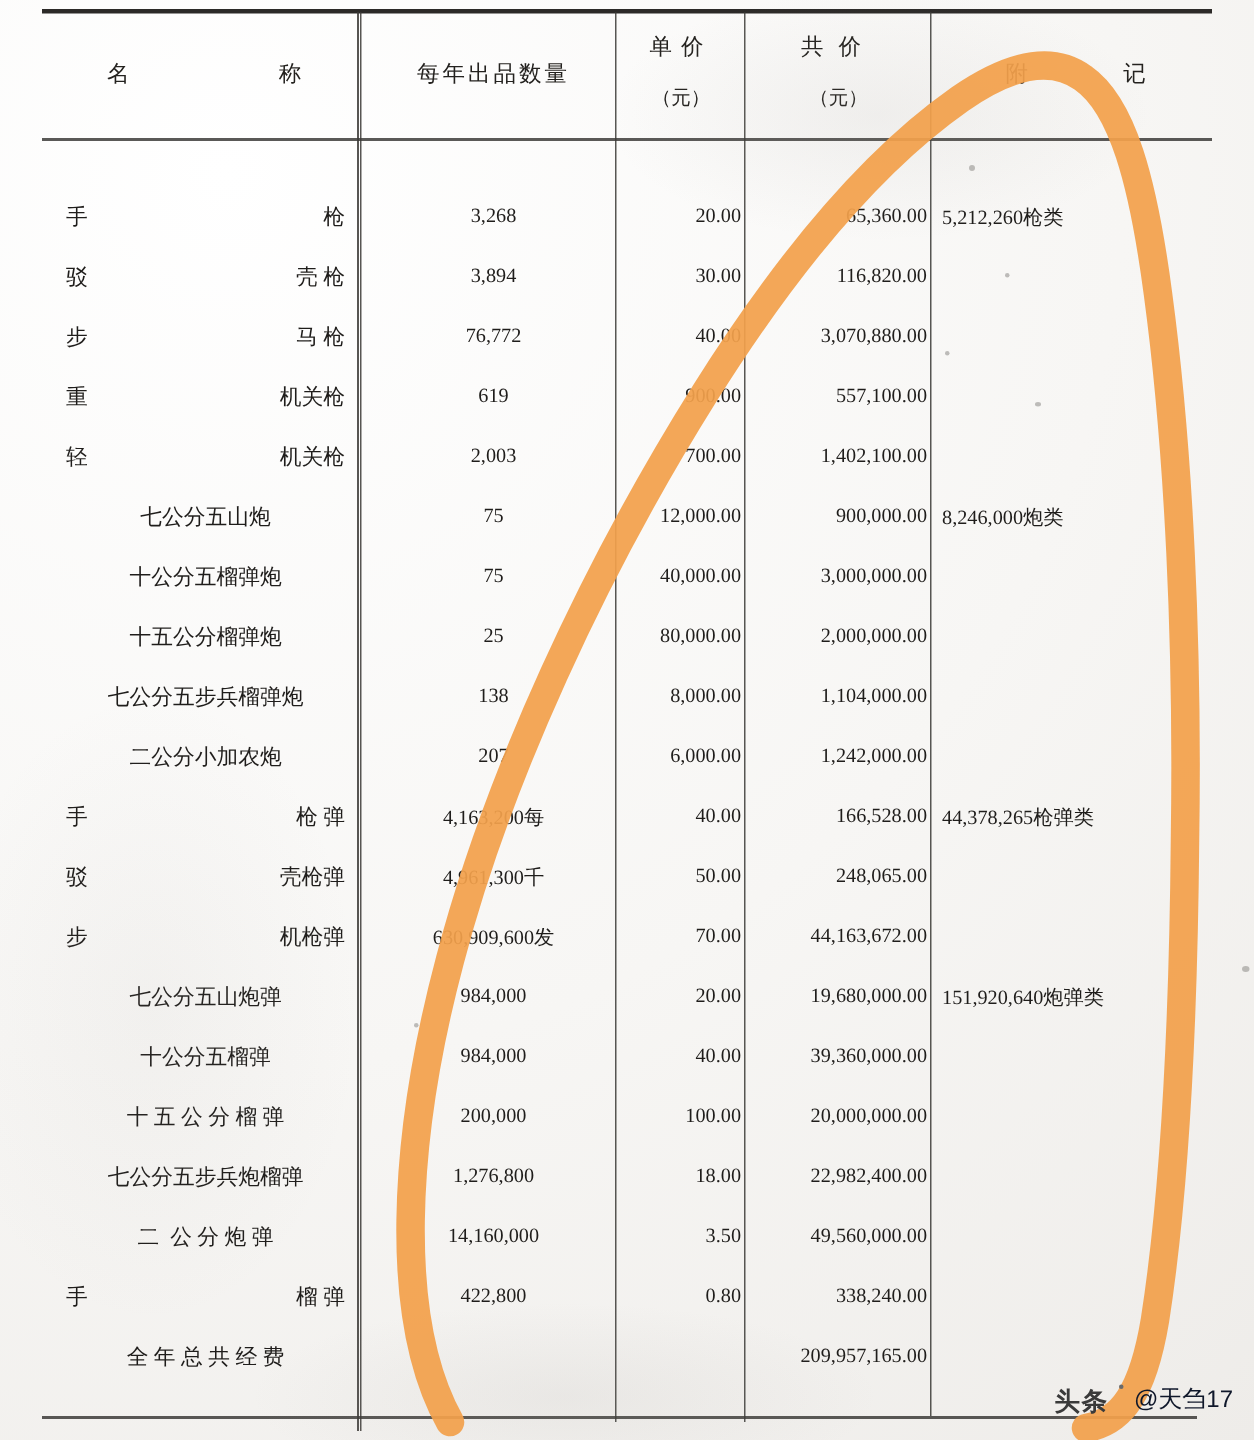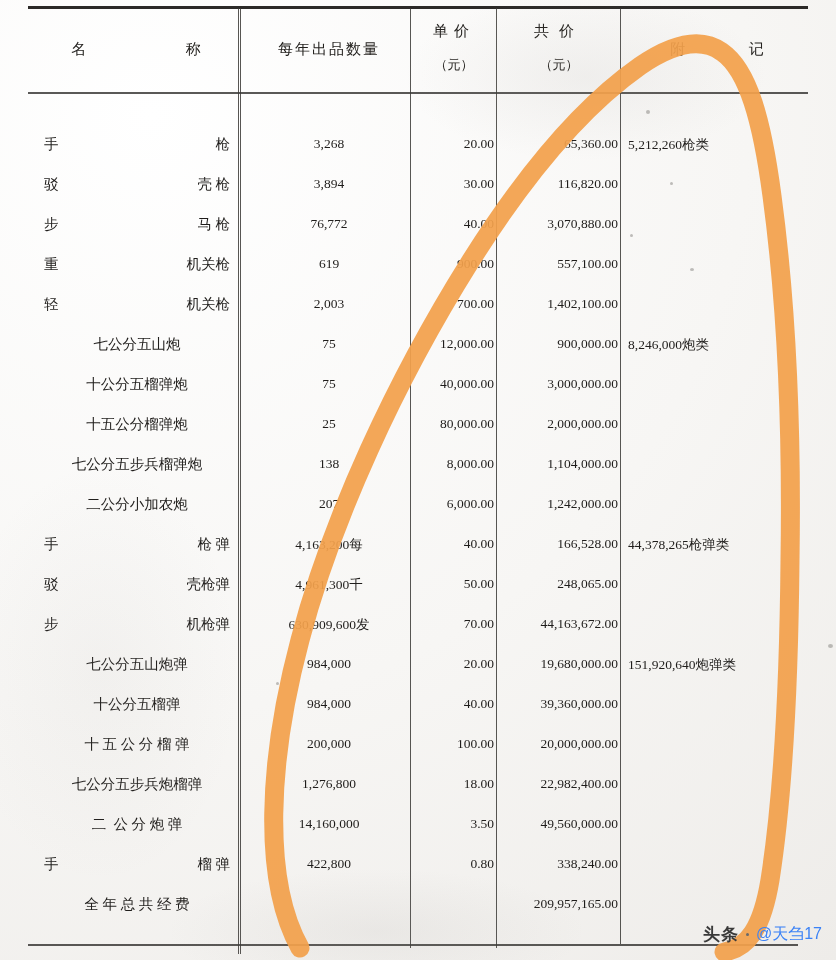--- a/index.html
+++ b/index.html
@@ -148,33 +148,32 @@
     inset: 0;
     pointer-events: none;
   }
 
   
   #watermark {
     position: absolute;
     right: 14px;
     bottom: 14px;
     display: flex;
-    align-items: center;
     gap: 7px;
     font-family: "Liberation Sans", sans-serif;
   }
   #watermark .wm-logo {
     font-size: 17px;
     font-weight: bold;
     color: #3a3a3a;
     letter-spacing: 1px;
   }
   #watermark .wm-user {
     font-size: 16px;
-    color: #3b82f6;
+    color: #0f172a;
   }
   .wm-dot {
     width: 3px; height: 3px; border-radius: 50%;
     background: #6a6a6a;
   }
 </style>
 </head>
 <body>
 
 <div id="paper">

